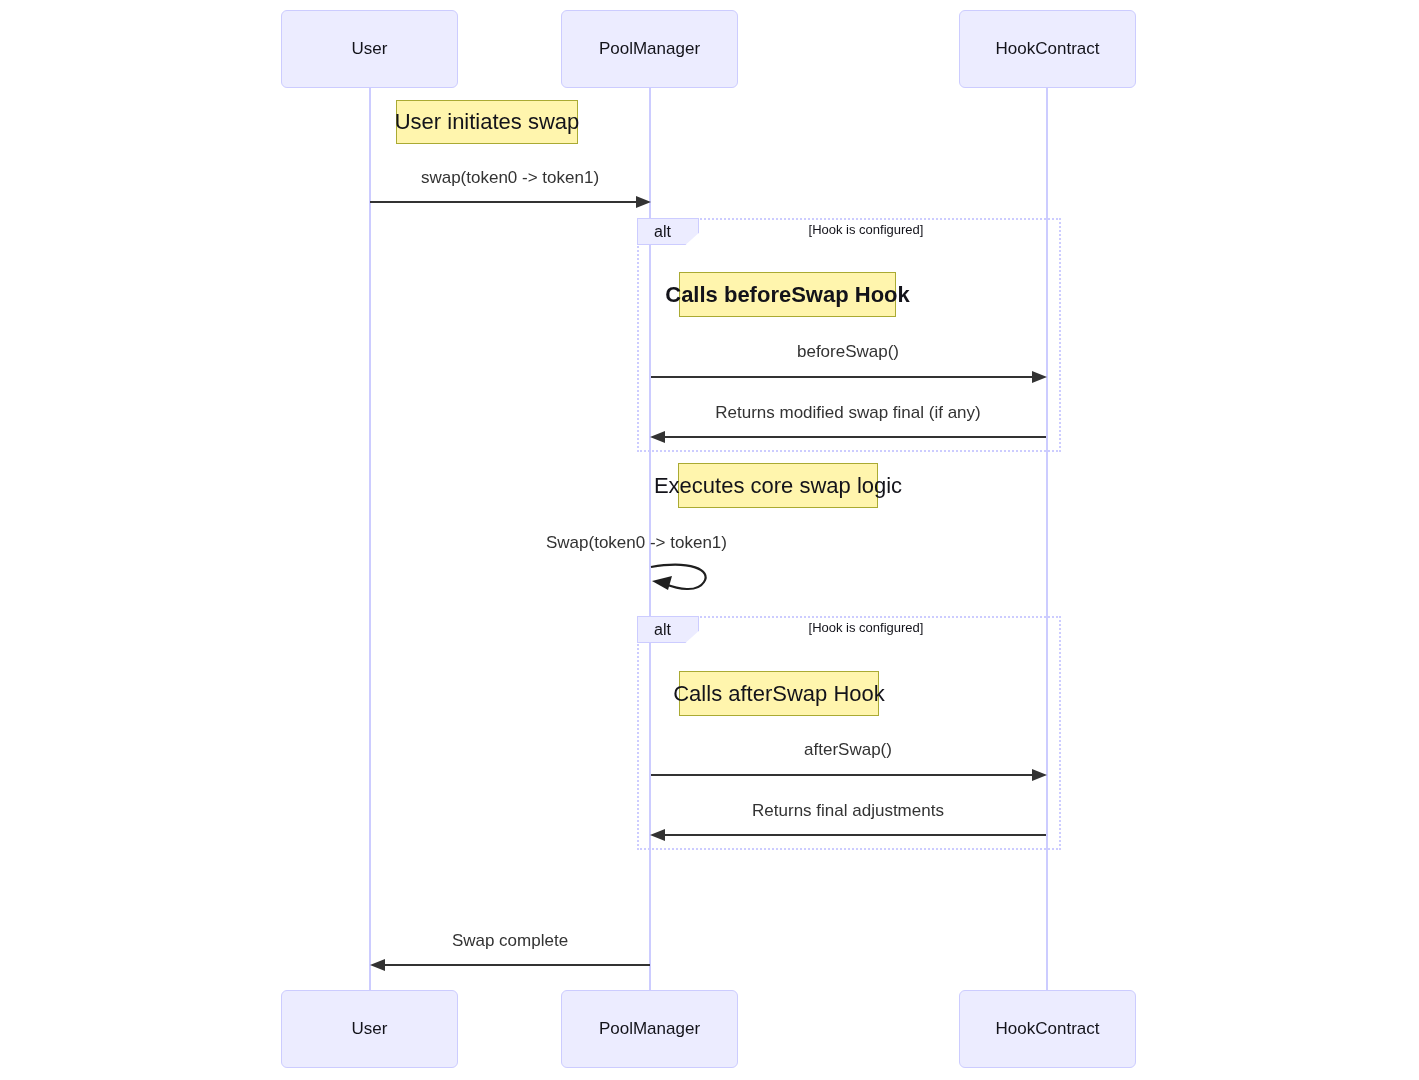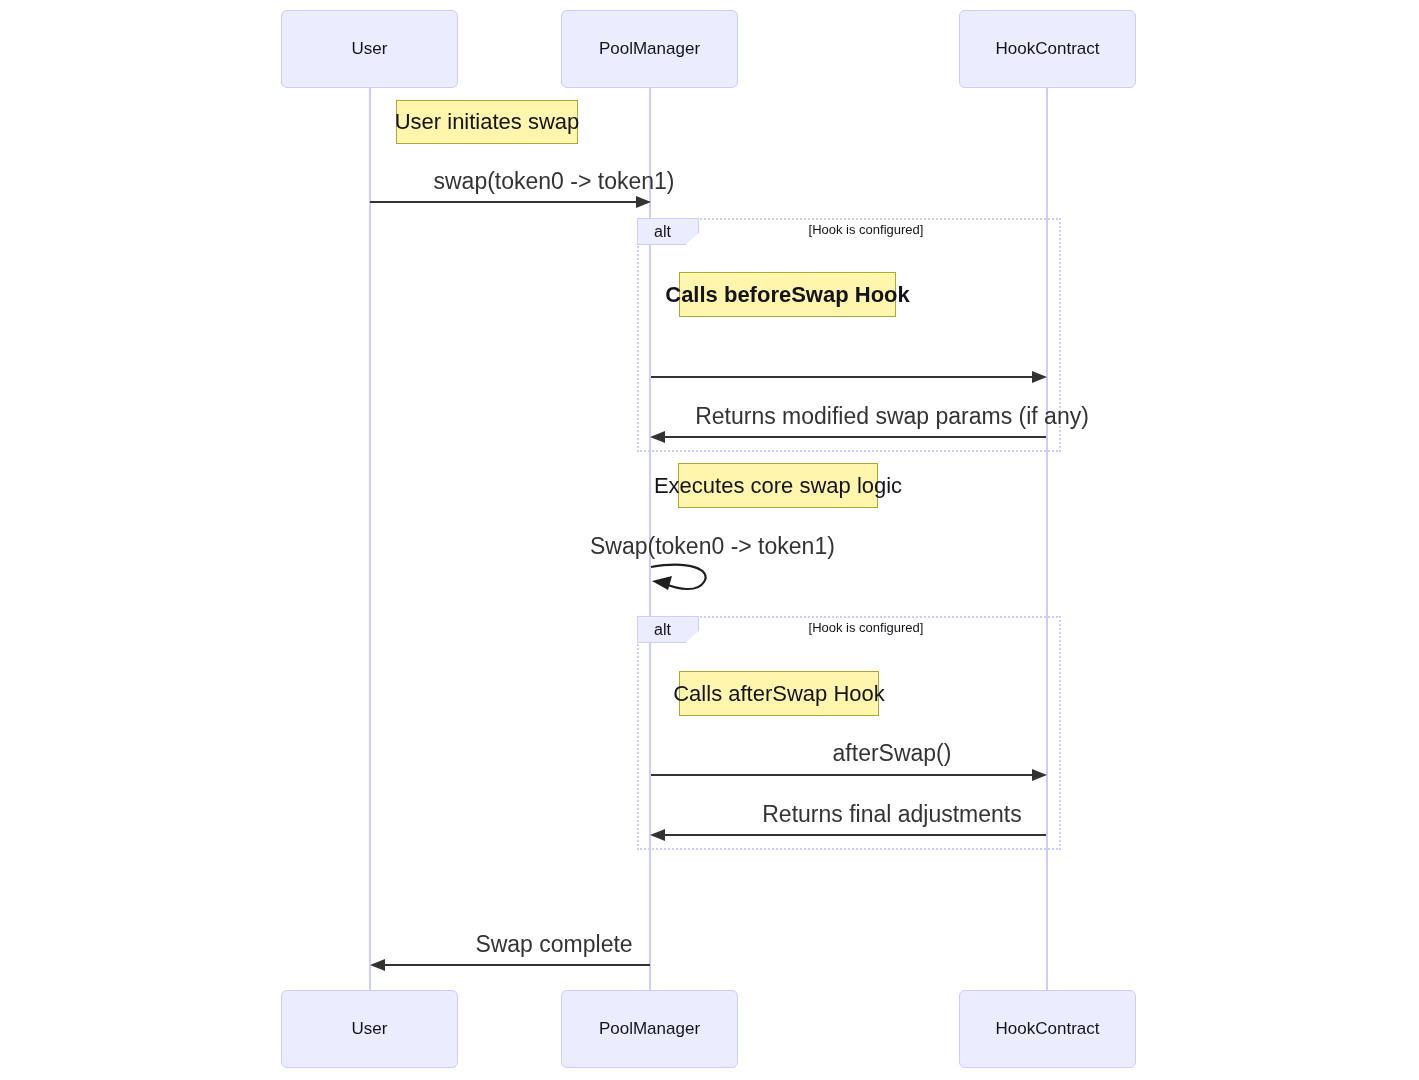--- a/index.html
+++ b/index.html
@@ -85,25 +85,24 @@
     color: #13131A;
     font-size: 13px;
     white-space: nowrap;
     z-index: 4;
   }
 
   
   .msg-label {
     position: absolute;
     color: #333333;
-    font-size: 23px;
+    font-size: 17px;
     white-space: nowrap;
     text-align: center;
     z-index: 4;
-    margin-left: 44px;
   }
   .arrow-svg {
     position: absolute;
     z-index: 3;
     overflow: visible;
   }
 </style>
 </head>
 <body>
 
@@ -140,27 +139,30 @@
     <span>alt</span>
   </div>
   <div class="alt-condition" style="left:716px; top:222px; width:300px; text-align:center;">
     <span>[Hook is configured]</span>
   </div>
 
   <div class="note-box" style="left:679px; top:272px; width:217px; height:45px;font-weight:bold;">
     <span>Calls beforeSwap Hook</span>
   </div>
 
+  <div class="msg-label" style="left:650px; top:342px; width:396px;">
+    <span>beforeSwap()</span>
+  </div>
   <svg class="arrow-svg" style="left:0px; top:0px; width:1419px; height:1080px;">
     <line x1="651" y1="377" x2="1037" y2="377" stroke="#333333" stroke-width="2"></line>
     <polygon points="1047,377 1032,371 1032,383" fill="#333333"></polygon>
   </svg>
 
   <div class="msg-label" style="left:650px; top:403px; width:396px;">
-    <span>Returns modified swap params (if any)</span>
+    <span>Returns modified swap final (if any)</span>
   </div>
   <svg class="arrow-svg" style="left:0px; top:0px; width:1419px; height:1080px;">
     <line x1="660" y1="437" x2="1046" y2="437" stroke="#333333" stroke-width="2"></line>
     <polygon points="650,437 665,431 665,443" fill="#333333"></polygon>
   </svg>
 
   <div class="note-box" style="left:678px; top:463px; width:200px; height:45px;">
     <span>Executes core swap logic</span>
   </div>
 

